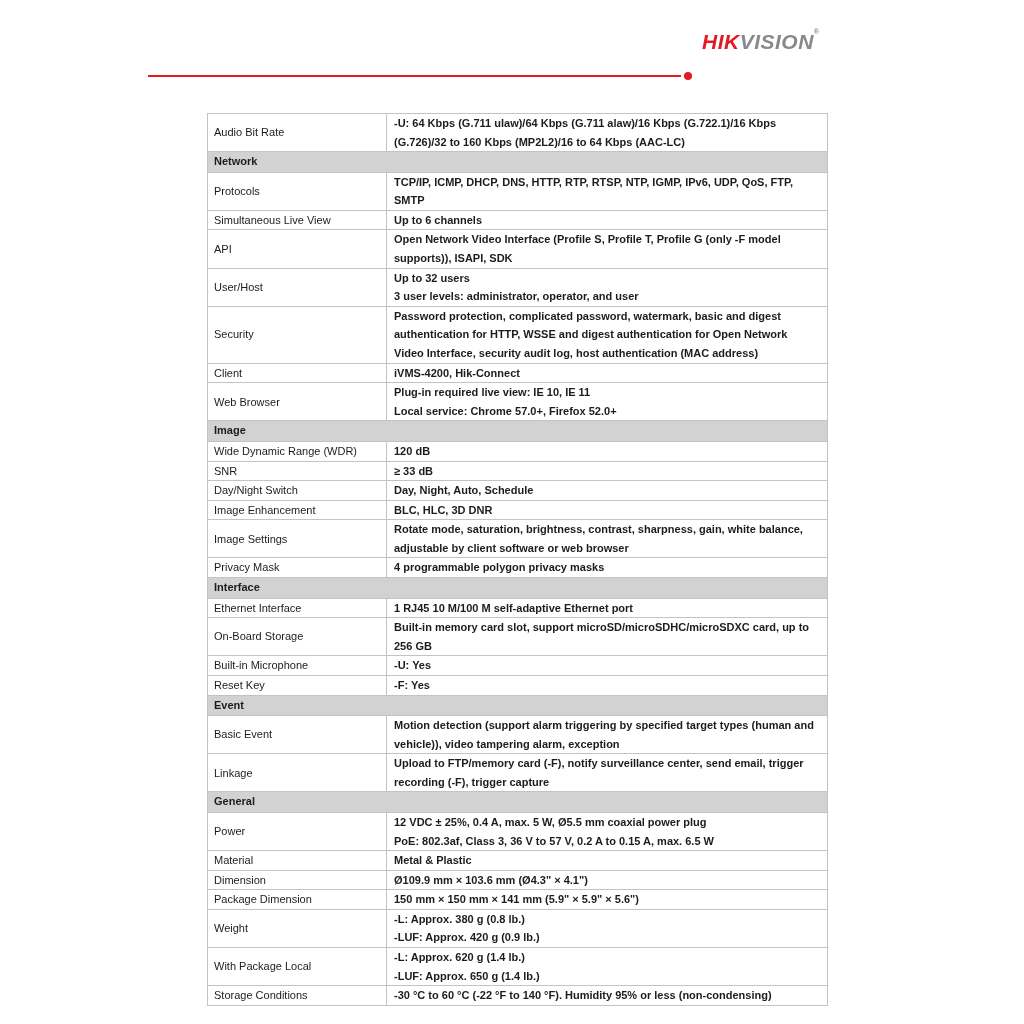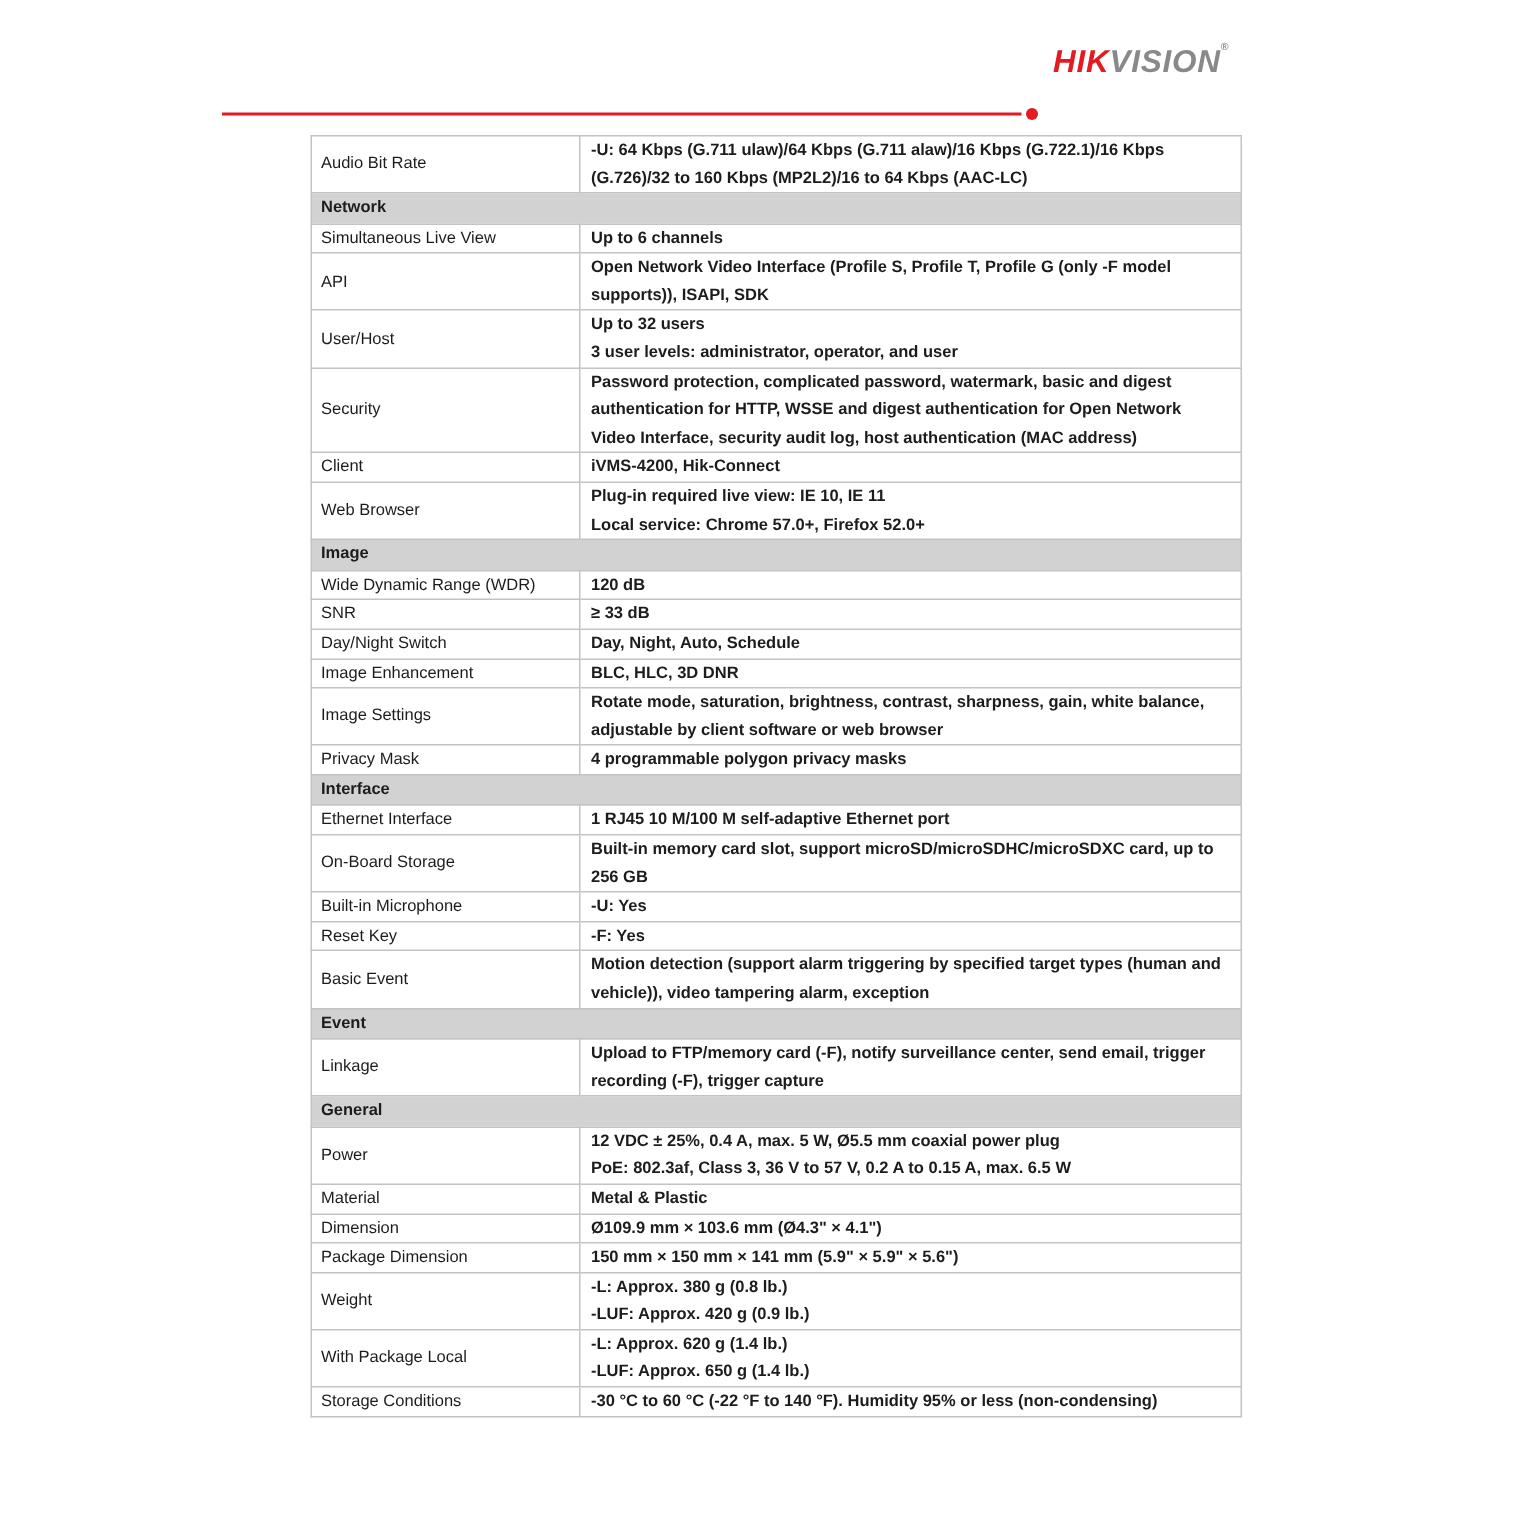--- a/index.html
+++ b/index.html
@@ -18,21 +18,21 @@
   .logo .tm { color:var(--brand-gray,#87898b); font-size:7px; font-style:normal; vertical-align:top; position:relative; top:-2px; }
   .redline {
     position:absolute; top:75px; left:148px; width:533px; height:2px;
     background:var(--brand-red,#d42029);
   }
   .redline-dot {
     position:absolute; top:72px; left:684px; width:8px; height:8px;
     border-radius:50%; background:var(--brand-red,#d42029);
   }
   table.spec-table {
-    position:absolute; top:90px; left:207px; width:621px;
+    position:absolute; top:113px; left:207px; width:621px;
     border-collapse:collapse; table-layout:fixed;
     font-size:11px;
   }
   .spec-table td {
     border:1px solid var(--border-color,#c3c3c3);
     vertical-align:middle;
     padding:0 6px;
     line-height:18.6px;
   }
   .spec-table td.label-cell { width:166px; }
@@ -56,20 +56,26 @@
         <tr>
           <td class="label-cell">Audio Bit Rate</td>
           <td class="value-cell">
             <div class="value-line">-U: 64 Kbps (G.711 ulaw)/64 Kbps (G.711 alaw)/16 Kbps (G.722.1)/16 Kbps (G.726)/32 to 160 Kbps (MP2L2)/16 to 64 Kbps (AAC-LC)</div>
           </td>
         </tr>
         <tr>
           <td colspan="2" class="section-cell">Network</td>
         </tr>
         <tr>
+          <td class="label-cell">Protocols</td>
+          <td class="value-cell">
+            <div class="value-line">TCP/IP, ICMP, DHCP, DNS, HTTP, RTP, RTSP, NTP, IGMP, IPv6, UDP, QoS, FTP, SMTP</div>
+          </td>
+        </tr>
+        <tr>
           <td class="label-cell">Simultaneous Live View</td>
           <td class="value-cell">
             <div class="value-line">Up to 6 channels</div>
           </td>
         </tr>
         <tr>
           <td class="label-cell">API</td>
           <td class="value-cell">
             <div class="value-line">Open Network Video Interface (Profile S, Profile T, Profile G (only -F model supports)), ISAPI, SDK</div>
           </td>
@@ -160,27 +166,27 @@
             <div class="value-line">-U: Yes</div>
           </td>
         </tr>
         <tr>
           <td class="label-cell">Reset Key</td>
           <td class="value-cell">
             <div class="value-line">-F: Yes</div>
           </td>
         </tr>
         <tr>
+          <td colspan="2" class="section-cell">Event</td>
+        </tr>
+        <tr>
           <td class="label-cell">Basic Event</td>
           <td class="value-cell">
             <div class="value-line">Motion detection (support alarm triggering by specified target types (human and vehicle)), video tampering alarm, exception</div>
           </td>
-        </tr>
-        <tr>
-          <td colspan="2" class="section-cell">Event</td>
         </tr>
         <tr>
           <td class="label-cell">Linkage</td>
           <td class="value-cell">
             <div class="value-line">Upload to FTP/memory card (-F), notify surveillance center, send email, trigger recording (-F), trigger capture</div>
           </td>
         </tr>
         <tr>
           <td colspan="2" class="section-cell">General</td>
         </tr>

